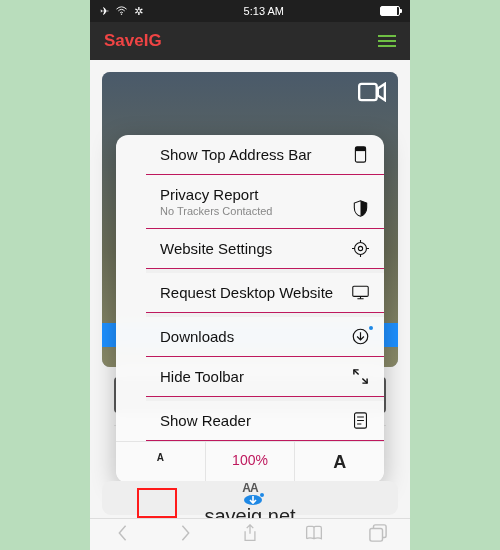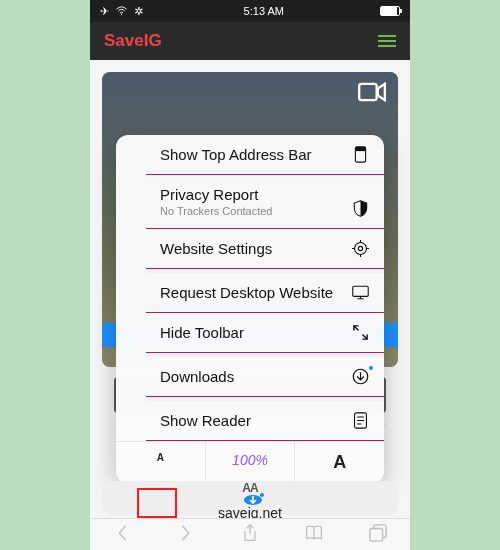--- a/index.html
+++ b/index.html
@@ -28,28 +28,28 @@
   .row { display:flex; align-items:flex-end; justify-content:space-between; padding:11px 14px; font-size:15px; color:#111; border-bottom:1px solid #be185d;margin-left:30px; }
   .row:last-of-type { border-bottom:none; }
   .row .sub { font-size:11px; color:#888; display:block; margin-top:2px; }
   .row .icn { width:20px; display:flex; justify-content:center; }
   .row.sep { border-top:4px solid #f0f0f0; }
   .sizebar { display:flex; border-top:1px solid #e4e4e4; }
   .sizebar > div { flex:1; text-align:center; padding:10px 0; font-size:14px; border-right:1px solid #e4e4e4; color:#222;}
   .sizebar > div:last-child { border-right:none; }
   .sizebar .small { font-size:10px; font-weight:600;}
   .sizebar .big { font-size:18px; font-weight:600;}
-  .sizebar .pct { color:#8b5cf6;font-style:italic; }
+  .sizebar .pct { color:#be185d; }
 
   .urlbar { position:absolute; bottom:35px; left:12px; right:12px; height:34px; background:#eeeeee; border-radius:9px; display:flex; align-items:center; padding:0 10px;flex-direction:column; }
   .urlbar .aa { font-size:12px; color:#555; font-weight:600; letter-spacing:-1px;}
   .dl-badge { width:18px; height:18px; background:#1e88e5; border-radius:50%; margin-left:6px; display:flex; align-items:center; justify-content:center; position:relative;}
   .dl-badge::after { content:""; position:absolute; top:-2px; right:-2px; width:4px; height:4px; background:#1e88e5; border-radius:50%; }
   .dl-badge svg { width:10px; height:10px; }
-  .urlbar .domain { flex:1; text-align:center; font-size:14px; color:#222; }
+  .urlbar .domain { flex:1; text-align:center; font-size:20px; color:#222; }
   .urlbar .x { color:#aaa; font-size:16px; }
   .highlight { position:absolute; border:2px solid #ff1a1a; width:40px; height:30px; bottom:32px; left:47px; pointer-events:none; }
 
   .toolbar { position:absolute; bottom:0; left:0; right:0; height:32px; background:#f7f7f7; display:flex; justify-content:space-around; align-items:center; border-top:1px solid #ddd;}
   .toolbar svg { width:18px; height:18px; stroke:#bfbfbf; fill:none; stroke-width:1.6;}
   .icn svg { width:17px; height:17px; }
   .dot { position:absolute; top:9px; right:11px; width:4px; height:4px; background:#1e88e5; border-radius:50%; }
   .row.rel { position:relative; }
 </style>
 </head>
@@ -137,38 +137,38 @@
     <div class="row sep">
       <span>Request Desktop Website</span>
       <span class="icn">
           <svg viewBox="0 0 22 18">
             <rect x="1" y="1" width="20" height="13" rx="1.5" fill="none" stroke="#111" stroke-width="1.4"></rect>
             <line x1="7" y1="17" x2="15" y2="17" stroke="#111" stroke-width="1.4"></line>
             <line x1="11" y1="14" x2="11" y2="17" stroke="#111" stroke-width="1.4"></line>
           </svg>
         </span>
     </div>
+    <div class="row sep rel">
+      <span>Downloads</span>
+      <span class="icn">
+          <svg viewBox="0 0 20 20">
+            <circle cx="10" cy="10" r="8.5" fill="none" stroke="#111" stroke-width="1.4"></circle>
+            <path d="M10 5 V13 M6 10 L10 14 L14 10" fill="none" stroke="#111" stroke-width="1.4"></path>
+          </svg>
+        </span>
+      <span class="dot"></span>
+    </div>
     <div class="row">
       <span>Hide Toolbar</span>
       <span class="icn">
           <svg viewBox="0 0 18 18">
             <path d="M2 7 V2 H7 M11 16 H16 V11" fill="none" stroke="#111" stroke-width="1.5"></path>
             <path d="M2 2 L7 7 M16 16 L11 11" stroke="#111" stroke-width="1.5"></path>
           </svg>
         </span>
-    </div>
-    <div class="row sep rel">
-      <span>Downloads</span>
-      <span class="icn">
-          <svg viewBox="0 0 20 20">
-            <circle cx="10" cy="10" r="8.5" fill="none" stroke="#111" stroke-width="1.4"></circle>
-            <path d="M10 5 V13 M6 10 L10 14 L14 10" fill="none" stroke="#111" stroke-width="1.4"></path>
-          </svg>
-        </span>
-      <span class="dot"></span>
     </div>
     <div class="row sep">
       <span>Show Reader</span>
       <span class="icn">
           <svg viewBox="0 0 16 20">
             <rect x="1" y="1" width="14" height="18" rx="2" fill="none" stroke="#111" stroke-width="1.3"></rect>
             <line x1="4" y1="6" x2="12" y2="6" stroke="#111" stroke-width="1.2"></line>
             <line x1="4" y1="10" x2="12" y2="10" stroke="#111" stroke-width="1.2"></line>
             <line x1="4" y1="14" x2="9" y2="14" stroke="#111" stroke-width="1.2"></line>
           </svg>

